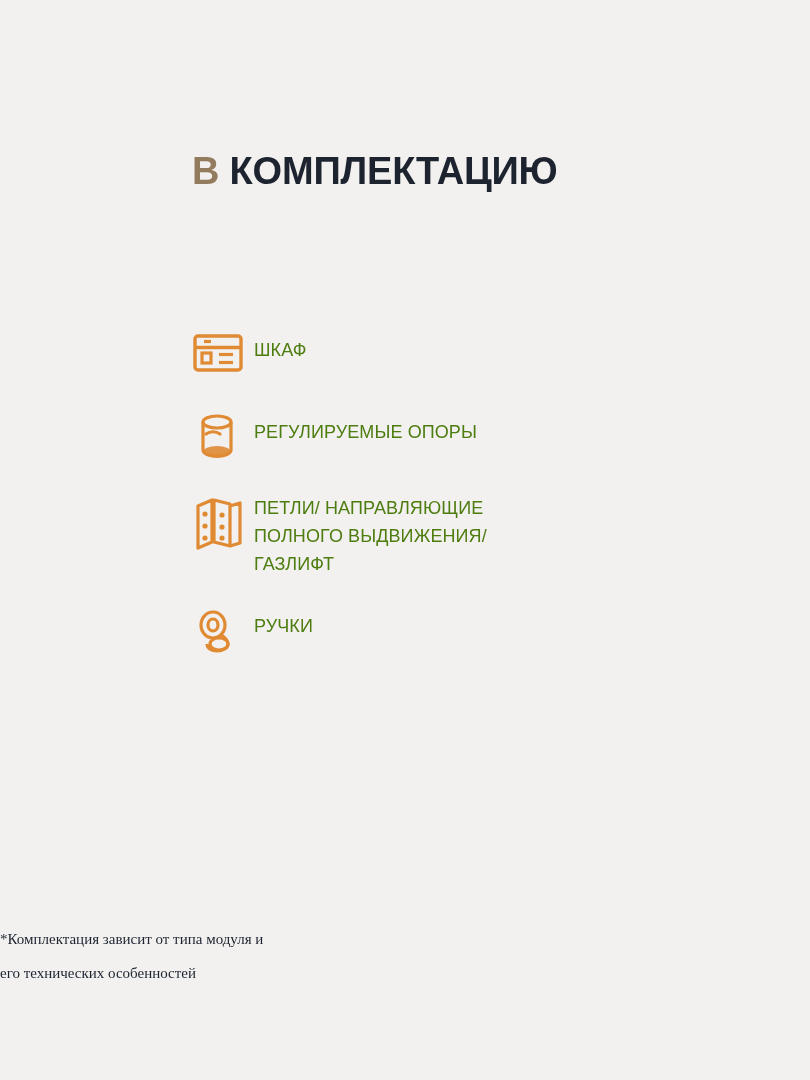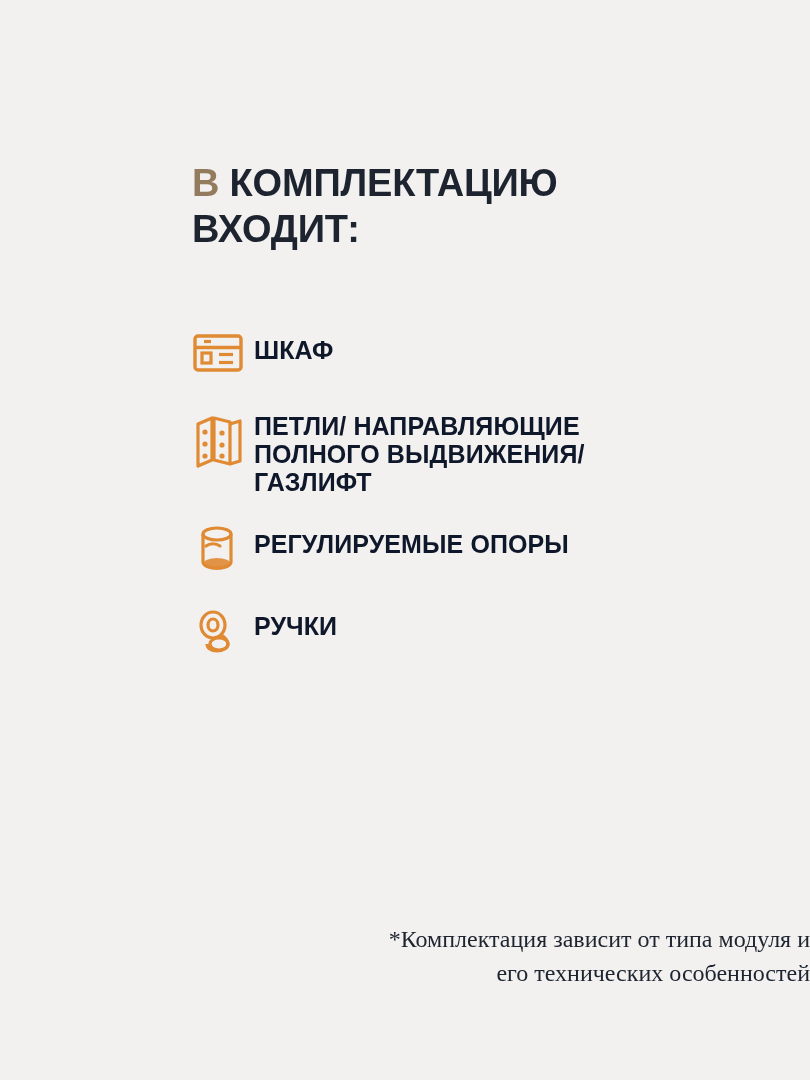--- a/index.html
+++ b/index.html
@@ -18,21 +18,21 @@
     width: 810px;
     height: 1080px;
     position: relative;
     box-sizing: border-box;
   }
 
   
   .title {
     position: absolute;
     left: 192px;
-    top: 160px;
+    top: 148px;
     width: 470px;
     font-size: 38px;
     line-height: 46px;
     font-weight: bold;
     letter-spacing: -0.2px;
     color: #937c5e;
     text-transform: uppercase;
   }
   .title .dark {
     color: #1d2430;
@@ -53,107 +53,106 @@
   }
   .item .icon {
     width: 62px;
     flex: 0 0 62px;
     display: flex;
     align-items: center;
     justify-content: flex-start;
     padding-top: 2px;
   }
   .item .label {
-    font-size: 25px;
+    font-size: 18px;
     line-height: 28px;
-    font-weight: bold;
-    color: #0f172a;
+    font-weight: normal;
+    color: #4d7c0f;
     text-transform: uppercase;
     letter-spacing: 0.1px;
     padding-top: 8px;
     white-space: pre-line;
   }
   .item.tall .label { padding-top: 2px; }
 
   
   .footnote {
     position: absolute;
     left: 0;
     right: 0;
     top: 922px;
-    text-align: right;
-    font-size: 24px;
+    text-align: left;
+    font-size: 15px;
     line-height: 34px;
     color: #1d2430;
     font-family: "Liberation Serif", serif;
   }
   .footnote span { display: block; }
 </style>
 </head>
 <body>
 
 <div class="page">
 
   <div class="title">
     <span>В</span>
     <span class="dark">КОМПЛЕКТАЦИЮ</span><br>
-    <span class="dark">ВХОДИТ:</span>
   </div>
 
   <div class="list">
 
     <div class="item">
       <div class="icon">
         <svg width="52" height="46" viewBox="0 0 52 46" fill="none" xmlns="http://www.w3.org/2000/svg">
           <rect x="3" y="6" width="46" height="34" rx="3" stroke="#e08a33" stroke-width="3.4"></rect>
           <line x1="3" y1="17.5" x2="49" y2="17.5" stroke="#e08a33" stroke-width="3.4"></line>
           <rect x="10" y="23" width="9" height="10" stroke="#e08a33" stroke-width="3.2"></rect>
           <line x1="27" y1="24.5" x2="41" y2="24.5" stroke="#e08a33" stroke-width="3.2"></line>
           <line x1="27" y1="32.5" x2="41" y2="32.5" stroke="#e08a33" stroke-width="3.2"></line>
           <line x1="12" y1="11.5" x2="19" y2="11.5" stroke="#e08a33" stroke-width="3.2"></line>
         </svg>
       </div>
       <div class="label">ШКАФ</div>
     </div>
 
+
+    <div class="item">
+      <div class="icon">
+        <svg width="52" height="54" viewBox="0 0 52 54" fill="none" xmlns="http://www.w3.org/2000/svg">
+          <g stroke="#e08a33" stroke-width="3.2" stroke-linejoin="round">
+            <ellipse cx="25" cy="10" rx="14" ry="6"></ellipse>
+            <path d="M11 10 L11 38 M39 10 L39 38"></path>
+            <path d="M11 38 C11 41.5 17.3 44 25 44 C32.7 44 39 41.5 39 38"></path>
+            <ellipse cx="25" cy="40" rx="14" ry="6" fill="#e08a33" stroke="none" opacity="0.9"></ellipse>
+            <path d="M14 22 C18 19 24 19 28 22" stroke-linecap="round"></path>
+          </g>
+        </svg>
+      </div>
+      <div class="label">РЕГУЛИРУЕМЫЕ ОПОРЫ</div>
+    </div>
 
     <div class="item tall">
       <div class="icon">
         <svg width="56" height="62" viewBox="0 0 56 62" fill="none" xmlns="http://www.w3.org/2000/svg">
           <g stroke="#e08a33" stroke-width="3.2" stroke-linejoin="round">
             <path d="M6 12 L20 6 L20 48 L6 54 Z"></path>
             <path d="M22 6 L38 10 L38 52 L22 48 Z"></path>
             <path d="M38 12 L48 9 L48 49 L38 52"></path>
           </g>
           <circle cx="13" cy="20" r="2.6" fill="#e08a33"></circle>
           <circle cx="13" cy="32" r="2.6" fill="#e08a33"></circle>
           <circle cx="13" cy="44" r="2.6" fill="#e08a33"></circle>
           <circle cx="30" cy="21" r="2.6" fill="#e08a33"></circle>
           <circle cx="30" cy="33" r="2.6" fill="#e08a33"></circle>
           <circle cx="30" cy="44" r="2.6" fill="#e08a33"></circle>
         </svg>
       </div>
       <div class="label">ПЕТЛИ/ НАПРАВЛЯЮЩИЕ
 ПОЛНОГО ВЫДВИЖЕНИЯ/
 ГАЗЛИФТ</div>
-    </div>
-
-    <div class="item">
-      <div class="icon">
-        <svg width="52" height="54" viewBox="0 0 52 54" fill="none" xmlns="http://www.w3.org/2000/svg">
-          <g stroke="#e08a33" stroke-width="3.2" stroke-linejoin="round">
-            <ellipse cx="25" cy="10" rx="14" ry="6"></ellipse>
-            <path d="M11 10 L11 38 M39 10 L39 38"></path>
-            <path d="M11 38 C11 41.5 17.3 44 25 44 C32.7 44 39 41.5 39 38"></path>
-            <ellipse cx="25" cy="40" rx="14" ry="6" fill="#e08a33" stroke="none" opacity="0.9"></ellipse>
-            <path d="M14 22 C18 19 24 19 28 22" stroke-linecap="round"></path>
-          </g>
-        </svg>
-      </div>
-      <div class="label">РЕГУЛИРУЕМЫЕ ОПОРЫ</div>
     </div>
 
     <div class="item">
       <div class="icon">
         <svg width="52" height="50" viewBox="0 0 52 50" fill="none" xmlns="http://www.w3.org/2000/svg">
           <g stroke="#e08a33" stroke-width="3.2">
             <ellipse cx="21" cy="19" rx="12" ry="13"></ellipse>
             <ellipse cx="21" cy="19" rx="5" ry="6"></ellipse>
             <path d="M28 28 C33 31 36 35 36 38 C36 42 31 45 25 45 C19 45 15 42 15 38"></path>
             <ellipse cx="27" cy="38" rx="9" ry="6"></ellipse>

